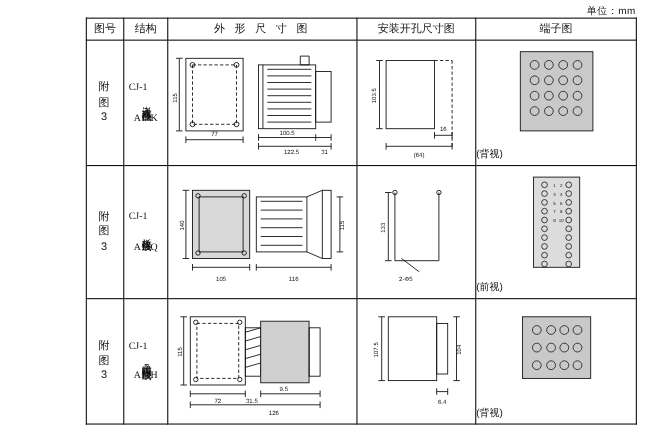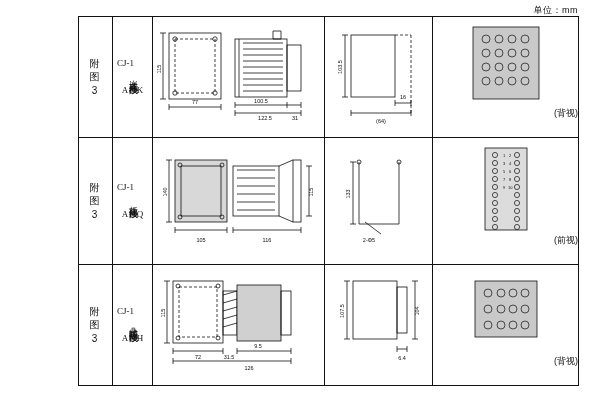--- a/index.html
+++ b/index.html
@@ -18,21 +18,21 @@
   .col-outline{width:172px;}
   .col-mount{width:108px;}
   .col-term{width:146px;}
 
   .cell-no{text-align:center;font-size:10px;line-height:1.35;}
   .cell-no .fig{display:block;letter-spacing:2px;}
   .cell-struct{text-align:center;font-size:9px;line-height:1.25;padding:3px 2px;font-family:Liberation Serif, serif;}
   .cell-struct .top{display:block;margin-bottom:2px;text-align:left;padding-left:4px;}
   .cell-struct .vert{display:block;}
   .cell-struct .code{display:block;margin-top:3px;}
-  .cap{position:absolute;bottom:17px;left:0;right:0;text-align:right;font-size:9px;}
+  .cap{position:absolute;bottom:3px;left:0;right:0;text-align:left;font-size:9px;}
 
   .r1{height:110px;}
   .r2{height:116px;}
   .r3{height:110px;}
 
   td.outline, td.mount, td.term{position:relative;}
   .svgwrap{position:relative;width:100%;height:100%;}
   .svgwrap svg{position:absolute;left:0;top:0;}
 </style>
 </head>
@@ -44,20 +44,27 @@
 
   <table class="sheet">
     <colgroup>
       <col class="col-no">
         <col class="col-struct">
         <col class="col-outline">
         <col class="col-mount">
         <col class="col-term">
     </colgroup>
     <tbody>
+        <tr>
+      <th>图号</th>
+      <th>结构</th>
+      <th class="hdr-sp">外 形 尺 寸 图</th>
+      <th>安装开孔尺寸图</th>
+      <th>端子图</th>
+    </tr>
 
     <tr class="r1">
       <td class="cell-no">
         <span class="fig">附</span>
         <span class="fig">图</span>
         <span class="fig">3</span>
       </td>
       <td class="cell-struct">
         <span class="top">CJ-1</span>
         <span class="vert" style="writing-mode:vertical-rl;display:inline-block;line-height:1.1;letter-spacing:1px;">嵌入式后接线</span>

